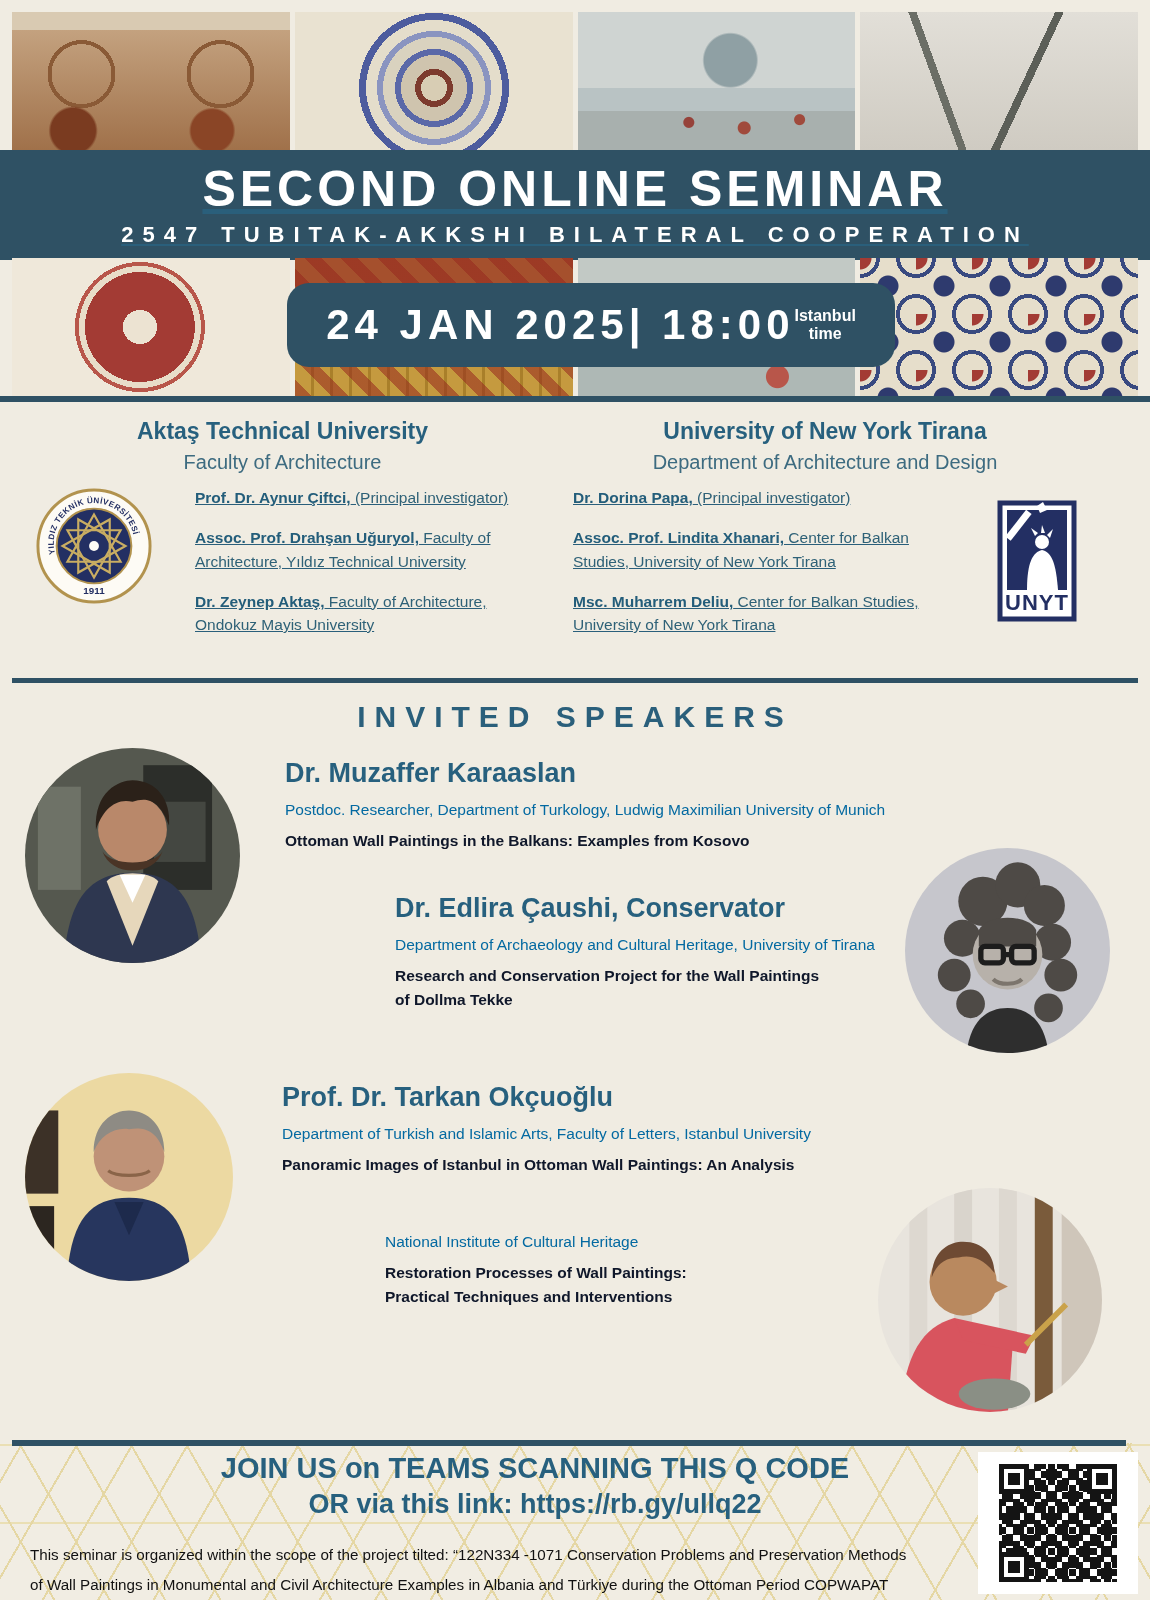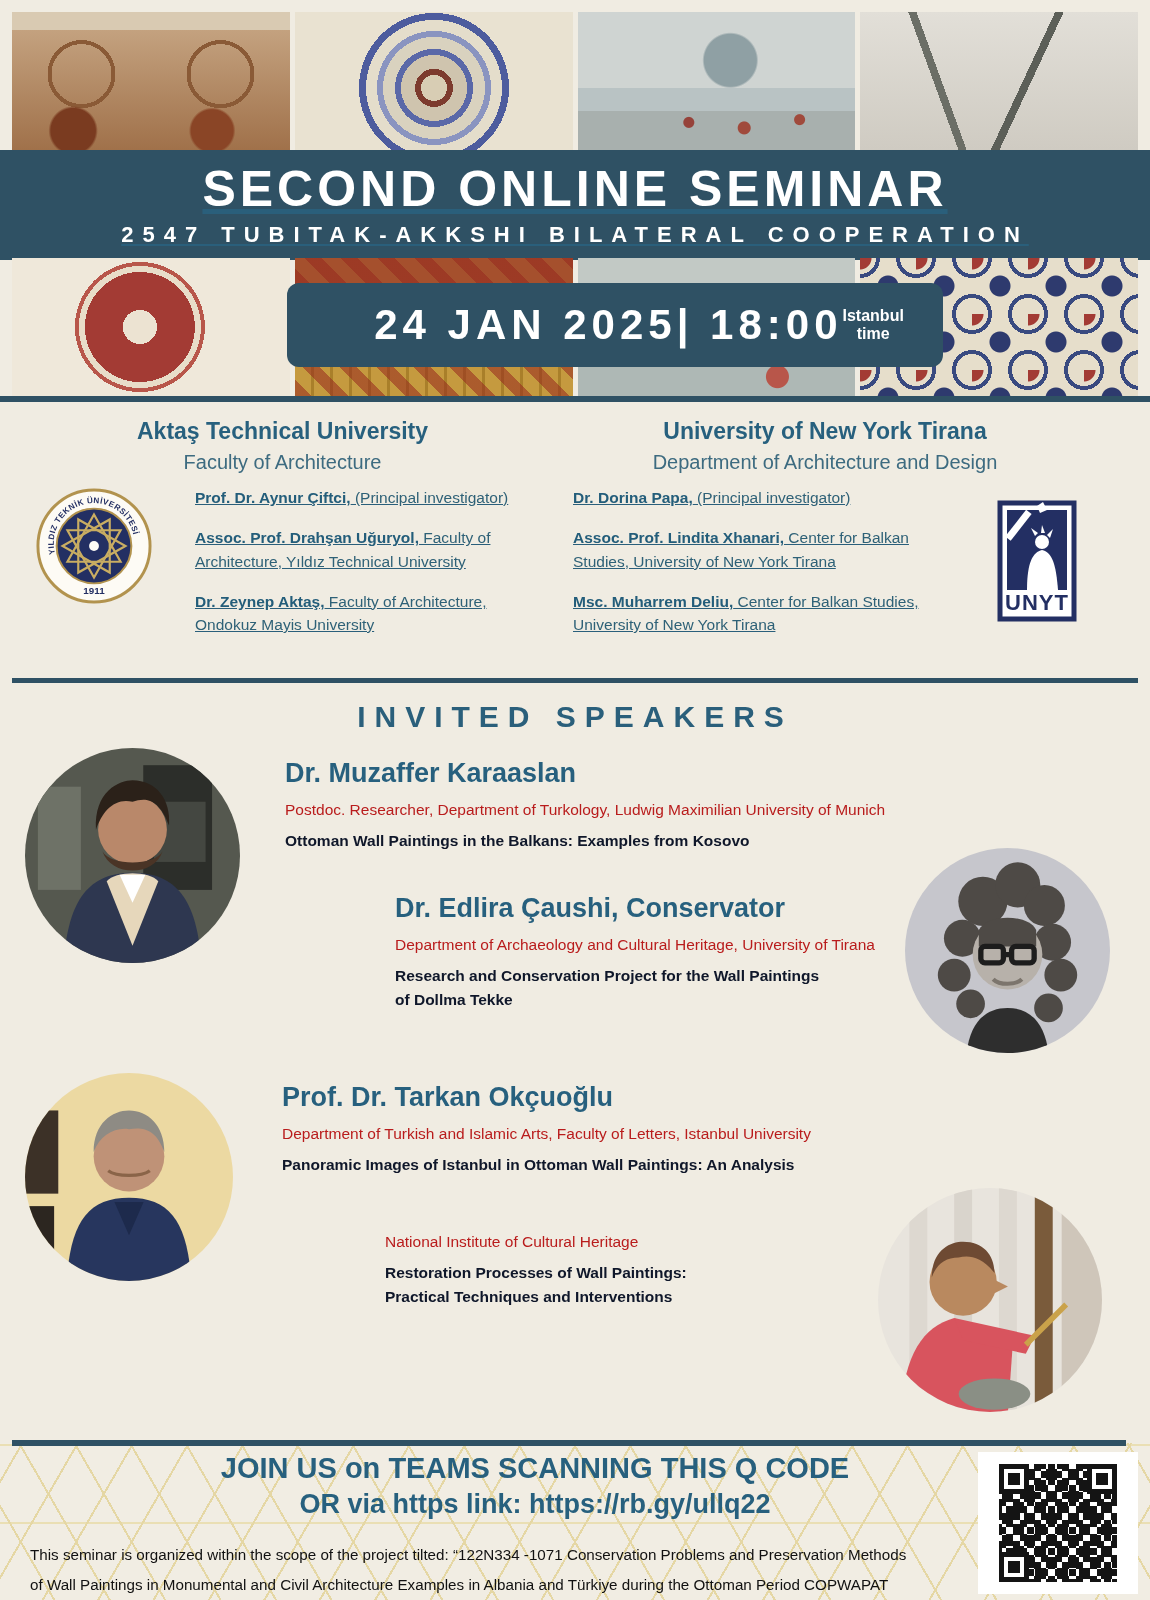--- a/index.html
+++ b/index.html
@@ -51,21 +51,21 @@
     #e6decb;}
 
   
   .title-band{position:absolute;left:0;top:150px;width:100%;height:110px;background:#2f5164;
               display:flex;flex-direction:column;align-items:center;justify-content:center;text-decoration:underline;}
   .seminar-title{color:#fff;font-size:50px;font-weight:bold;letter-spacing:4px;line-height:1;margin:2px 0 8px;}
   .seminar-subtitle{color:#fff;font-size:22px;font-weight:bold;letter-spacing:9px;}
 
   
   .date-pill{position:absolute;left:287px;top:283px;width:608px;height:84px;background:#2f5164;
-             border-radius:12px;display:flex;align-items:center;justify-content:center;padding-left:48px;}
+             border-radius:22px;display:flex;align-items:center;justify-content:center;}
   .date-main{color:#fff;font-size:42px;font-weight:bold;letter-spacing:5px;white-space:nowrap;}
   .tz{color:#fff;font-size:16px;font-weight:bold;line-height:1.1;text-align:center;}
 
   .rule{position:absolute;background:#2f5164;}
   .rule-a{left:0;top:396px;width:1150px;height:6px;}
   .rule-b{left:12px;top:678px;width:1126px;height:5px;}
   .rule-c{left:12px;top:1440px;width:1114px;height:6px;z-index:3;}
 
   
   .uni-head{position:absolute;text-align:center;}
@@ -94,21 +94,21 @@
   .av3{left:25px;top:1073px;width:208px;height:208px;}
   .av4{left:878px;top:1188px;width:224px;height:224px;}
   .avatar svg{width:100%;height:100%;display:block;}
 
   .sp-text{position:absolute;}
   .sp1{left:285px;top:758px;width:640px;}
   .sp2{left:395px;top:893px;width:510px;}
   .sp3{left:282px;top:1082px;width:580px;}
   .sp4{left:385px;top:1233px;width:500px;}
   .sp-name{font-size:27px;font-weight:bold;color:#27607e;margin:0 0 12px;}
-  .sp-affil{font-size:15.5px;color:#b91c1c;margin:0 0 10px;}
+  .sp-affil{font-size:15.5px;color:#0369a1;margin:0 0 10px;}
   .sp-talk{font-size:15.5px;font-weight:bold;color:#0f172a;margin:0;line-height:1.55;}
   .sp2 .sp-talk{max-width:440px;}
   .sp4 .sp-talk{max-width:345px;}
 
   
   .footer-pattern{position:absolute;left:0;top:1443px;width:1150px;height:157px;
     background:
       repeating-linear-gradient(60deg, rgba(0,0,0,0) 0 46px, #e5d7a4 46px 48px),
       repeating-linear-gradient(-60deg, rgba(0,0,0,0) 0 46px, #e5d7a4 46px 48px),
       repeating-linear-gradient(0deg, rgba(0,0,0,0) 0 76px, #eadfb4 76px 78px),
@@ -314,21 +314,21 @@
   <div class="sp-text sp4">
     <p class="sp-affil">National Institute of Cultural Heritage</p>
     <p class="sp-talk">Restoration Processes of Wall Paintings: Practical Techniques and Interventions</p>
   </div>
 
   <div class="footer-pattern"></div>
   <div class="rule rule-c"></div>
 
   <div class="join-block">
     <p class="join-l1">JOIN US on TEAMS SCANNING THIS Q CODE</p>
-    <p class="join-l2"><span>OR via https link: </span><span>https://rb.gy/ullq22</span></p>
+    <p class="join-l2"><span>OR via this link: </span><span>https://rb.gy/ullq22</span></p>
   </div>
 
   <div class="fine-print">
     <span>This seminar is organized within the scope of the project tilted: “122N334 -1071 Conservation Problems and Preservation Methods</span><br>
     <span>of Wall Paintings in Monumental and Civil Architecture Examples in Albania and Türkiye during the Ottoman Period COPWAPAT</span>
   </div>
 
   <div class="qr-box">
     <div class="qr-inner">
       <div class="qr-finder qf-tl"></div>

